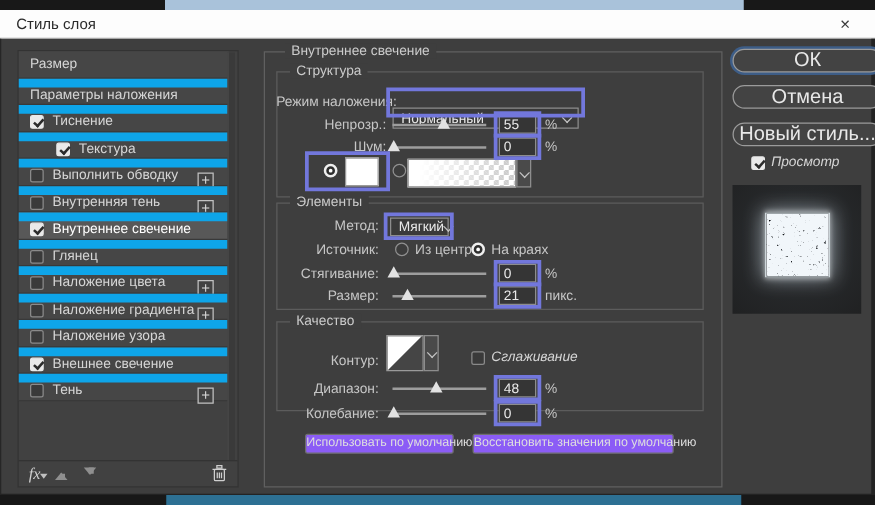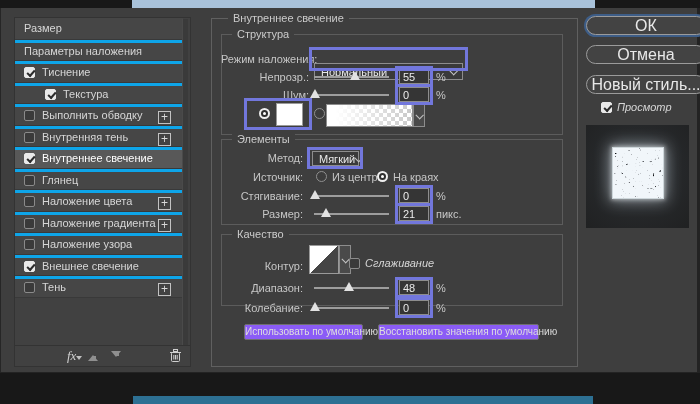--- a/index.html
+++ b/index.html
@@ -32,21 +32,21 @@
 
   
   .sidebar {
     position:absolute; left:13px; top:9px; width:177px; height:350px;
     background:#414141; border:1px solid #333;
   }
   .sb-scroll { position:absolute; right:2px; top:1px; width:6px; height:326px; background:#3a3a3a; border-left:1px solid #4a4a4a; }
   .sb-list { position:absolute; left:0; top:0; width:168px; }
   .sb-item {
     position:relative; height:21.5px; background:#464646; line-height:21px;
-    border-bottom:1px solid #393939; border-top:3px solid #0ea5e9;
+    border-bottom:1px solid #393939; border-top:7px solid #0ea5e9;
     padding-left:9px; display:flex; align-items:center; gap:7px;
     color:#d6d6d6; cursor:pointer; white-space:nowrap;
   }
   .sb-item.first { border-top:none; }
   .sb-item.selected { background:#585858; color:#fff; }
   .sb-item.indent { padding-left:30px; }
   .cb {
     width:11px; height:11px; flex:0 0 11px; border-radius:2px;
     background:#3a3a3a; border:1px solid #8a8a8a; position:relative;
   }
@@ -58,21 +58,21 @@
   }
   .plusbox {
     position:absolute; right:12px; top:4px; width:13px; height:13px;
     border:1px solid #c2c2c2; color:#d8d8d8; font-size:12px; line-height:11px;
     text-align:center; background:#424242;
   }
   .sb-footer {
     position:absolute; left:0; bottom:0; width:175px; height:21px;
     border-top:1px solid #333; display:flex; align-items:center; gap:12px; padding:0 8px;
   }
-  .fx { font-family:"Liberation Serif", serif; font-style:italic; font-size:13px; color:#d0d0d0; position:relative; cursor:pointer;margin-left:44px; }
+  .fx { font-family:"Liberation Serif", serif; font-style:italic; font-size:13px; color:#d0d0d0; position:relative; cursor:pointer; }
   .fx::after { content:""; position:absolute; right:-6px; bottom:1px; border:3px solid transparent; border-top:4px solid #c0c0c0; }
   .arr { position:relative; width:11px; height:12px; cursor:pointer; }
   .arr::before { content:""; position:absolute; left:0; border:5.5px solid transparent; }
   .arr::after  { content:""; position:absolute; left:3.5px; width:4px; height:5px; background:#8f8f8f; }
   .arr.up::before   { top:0; border-bottom:6px solid #8f8f8f; }
   .arr.up::after    { top:6px; }
   .arr.down::before { bottom:0; border-top:6px solid #8f8f8f; }
   .arr.down::after  { bottom:6px; }
   .trash { margin-left:auto; cursor:pointer; display:flex; }
 
@@ -166,20 +166,24 @@
   .preview-square svg { display:block; }
   .chk-row { position:absolute; display:flex; align-items:flex-end; gap:5px; color:#d6d6d6;font-style:italic; }
 </style>
 </head>
 <body>
 
 <div class="strip-top"></div>
 <div class="strip-bottom"></div>
 
 <div class="dialog">
+  <div class="titlebar">
+    <span>Стиль слоя</span>
+    <span class="close">×</span>
+  </div>
 
   <div class="dlg-body">
 
     <div class="sidebar">
       <div class="sb-list" id="sb-list">
           <div class="sb-item first">
             <span>Размер</span>
           </div>
           <div class="sb-item">
             <span>Параметры наложения</span>
@@ -330,21 +334,21 @@
     <div class="unit" style="left:435px; top:200px;">пикс.</div>
 
     <div class="fieldset box-quality">
       <span class="legend">Качество</span>
     </div>
     <div class="lbl" style="left:240px; top:252px; width:62px;">Контур:</div>
     <span class="contour-thumb" style="left:308px; top:237px;"></span>
     <span class="contour-btn" style="left:338px; top:237px;">
         <span class="chev"></span>
       </span>
-    <div class="chk-row" style="left:348px; top:249px;">
+    <div class="chk-row" style="left:376px; top:249px;">
       <span class="cb"></span>
       <span>Сглаживание</span>
     </div>
 
     <div class="lbl" style="left:214px; top:274px; width:88px;">Диапазон:</div>
     <div class="slider" style="left:313px; top:274px;">
       <span class="track"></span>
       <span class="thumb" style="left: 47%;"></span>
     </div>
     <div class="valbox" style="left:398px; top:272px;">48</div>

